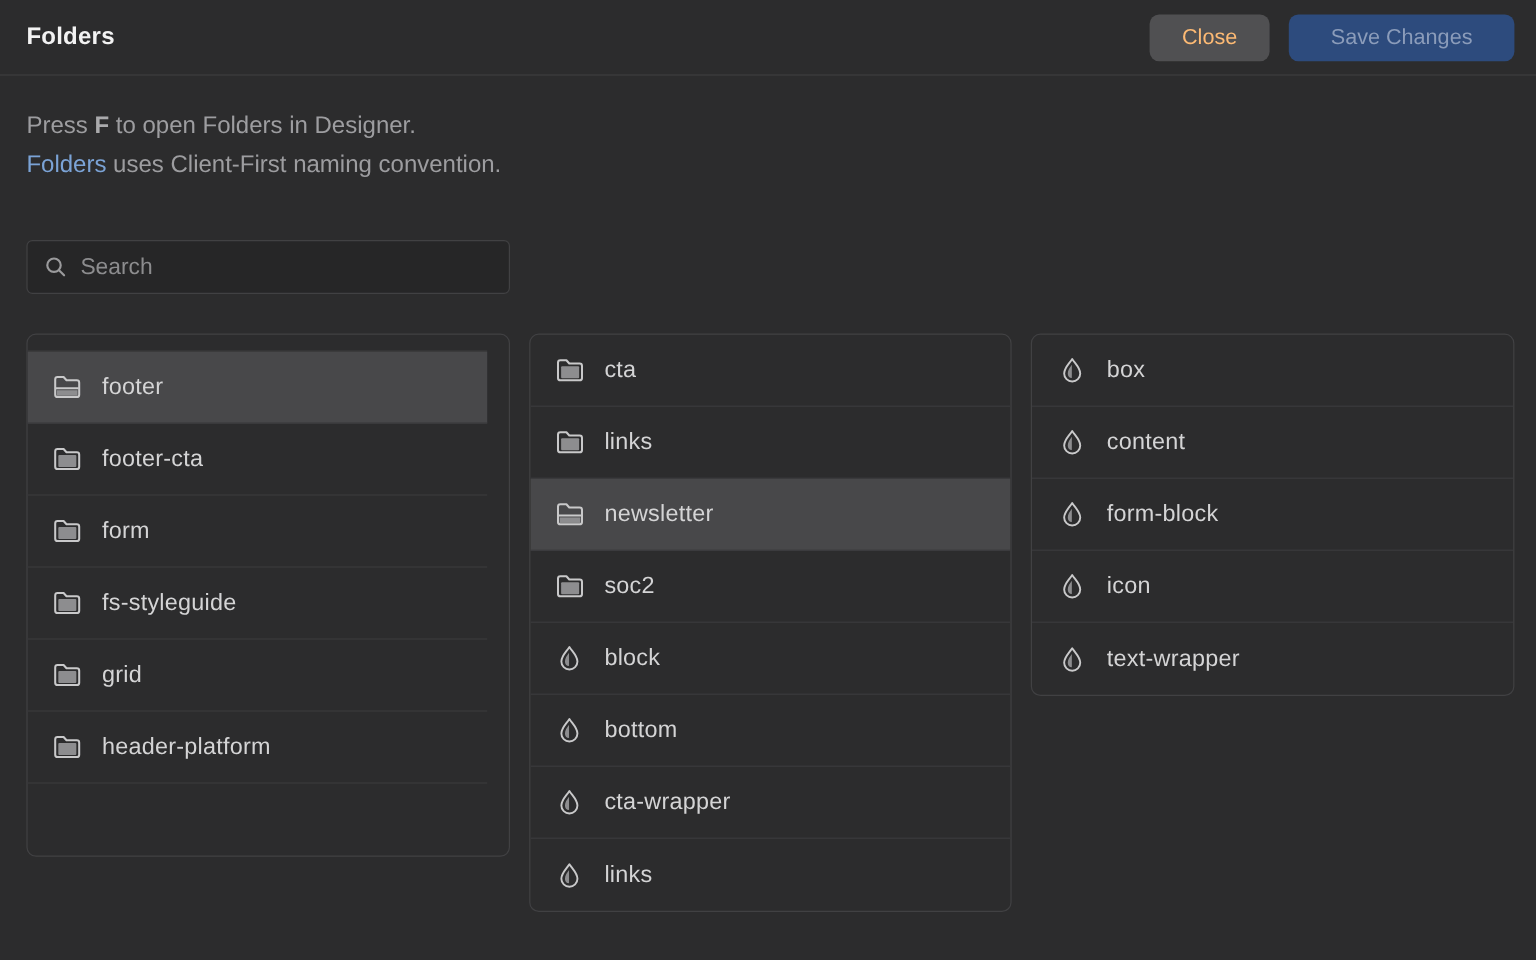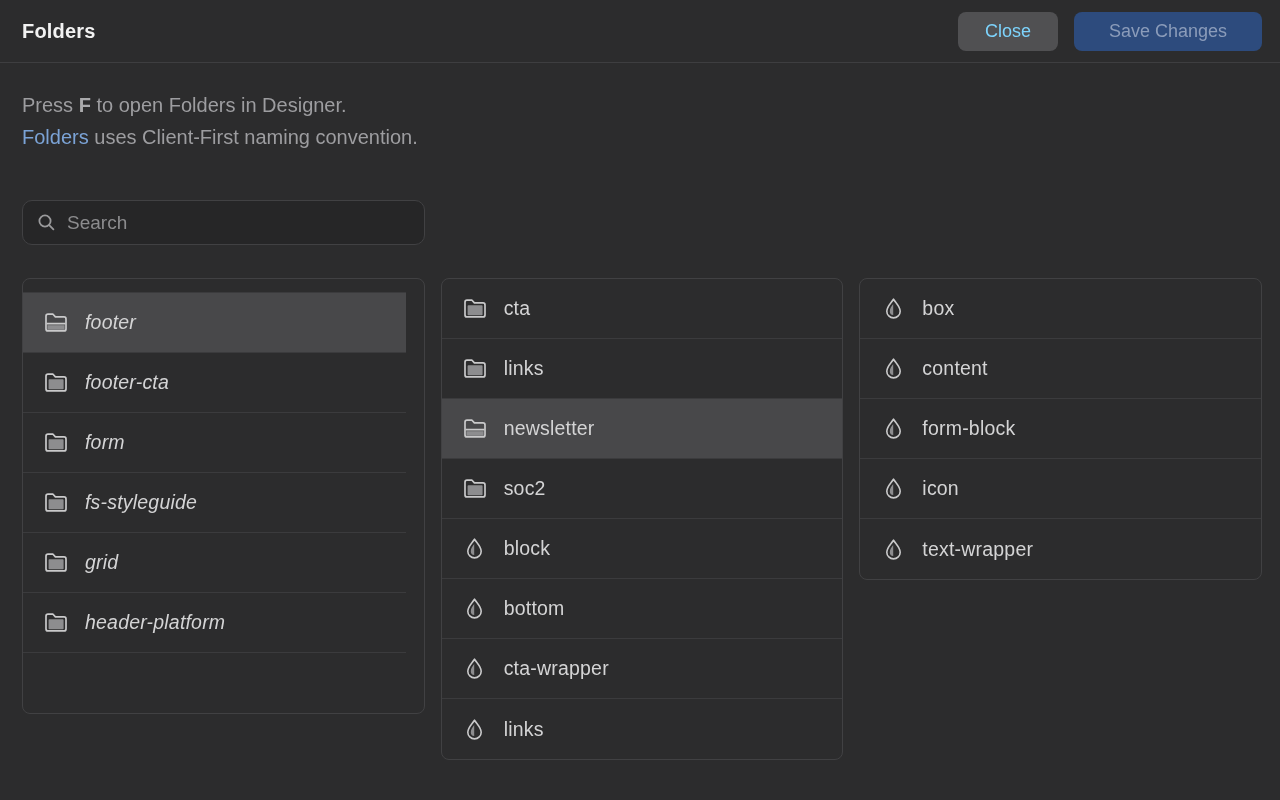--- a/index.html
+++ b/index.html
@@ -24,21 +24,21 @@
   .header-actions { margin-left: auto; display: flex; gap: 16px; }
   .btn {
     border: none; cursor: pointer;
     height: 39px; border-radius: 8px;
     font-family: inherit; font-size: 18px;
     display: inline-flex; align-items: center; justify-content: center;
   }
   .btn-close {
     width: 100px;
     background: var(--close-bg, #505052);
-    color: #7dd3fc;
+    color: #fdba74;
   }
   .btn-save {
     width: 188px;
     background: var(--save-bg, #2d4b7d);
     color: var(--save-text, #8b9cba);
   }
 
   
   .intro {
     margin: 26px 22px 0;
@@ -50,21 +50,21 @@
     text-decoration: none; cursor: pointer;
   }
   .intro b { font-weight: 700; color: #aaaaac; }
 
   
   .search-box {
     margin: 47px 0 0 22px;
     width: 403px; height: 45px;
     background: var(--search-bg, #262627);
     border: 1px solid var(--panel-border, #414143);
-    border-radius: 10px;
+    border-radius: 5px;
     display: flex; align-items: center;
     padding: 0 14px; gap: 11px;
   }
   .search-box svg { flex: none; }
   .search-box input {
     flex: 1; background: transparent; border: none; outline: none;
     font-family: inherit; font-size: 19px;
     color: #dddddd;
   }
   .search-box input::placeholder { color: #8c8c8e; }
@@ -82,21 +82,21 @@
     overflow: hidden;
   }
   .row {
     height: 60px;
     display: flex; align-items: center;
     padding-left: 21px; gap: 17px;
     border-bottom: 1px solid var(--divider, #3b3b3d);
     cursor: pointer;
   }
   .row:last-child { border-bottom: none; }
-  .panel.gutter .row, .panel.gutter .sliver { margin-right: 18px; font-style: italic; }
+  .panel.gutter .row, .panel.gutter .sliver { margin-right: 18px; }
   .panel.gutter .rows .row:last-child { border-bottom: 1px solid var(--divider, #3b3b3d); }
   .row.selected { background: var(--row-selected, #48484a); }
   .row .icon { flex: none; display: inline-flex; width: 24px; justify-content: center; }
   .row .label {
     font-size: 19.5px;
     color: var(--text-item, #d4d4d5);
     letter-spacing: .2px;
   }
   .sliver.top { height: 14px; border-bottom: 1px solid var(--divider, #3b3b3d); }
   .sliver.bottom { height: 60px; }

